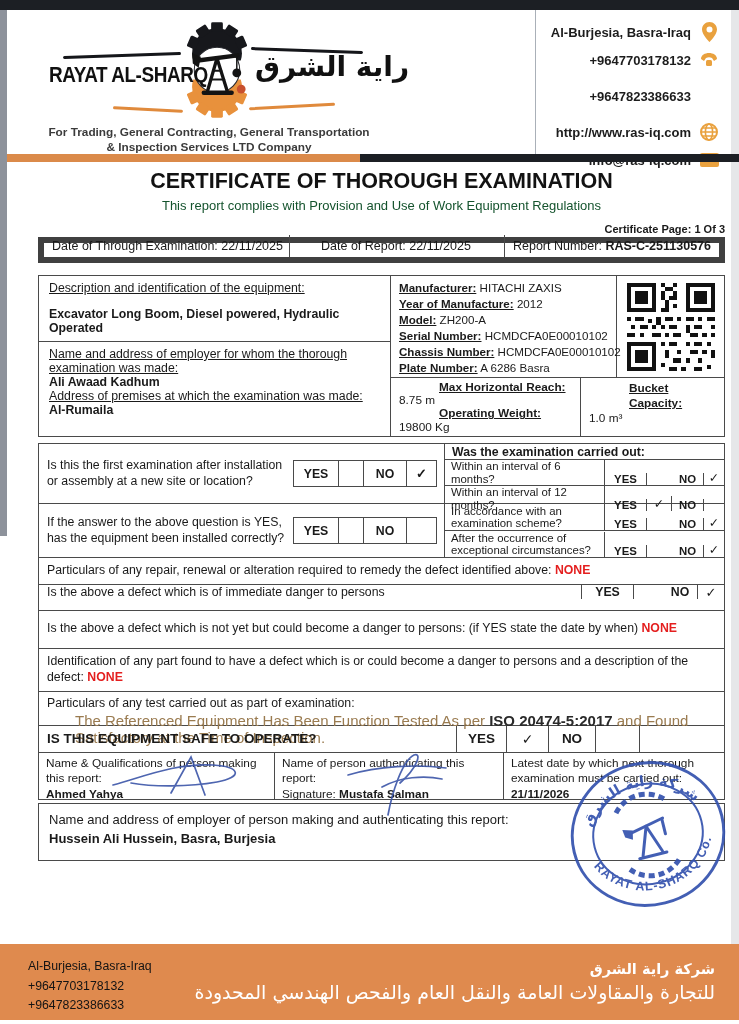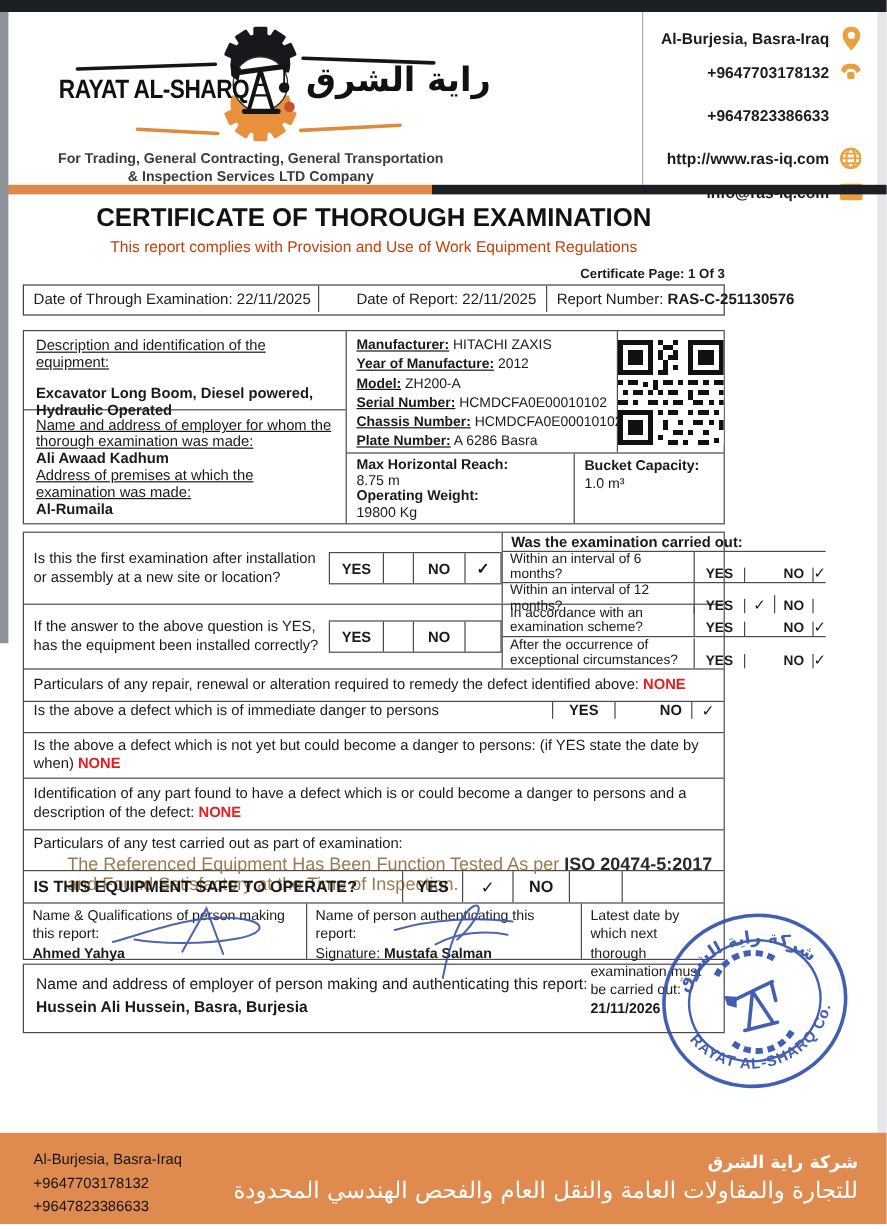--- a/index.html
+++ b/index.html
@@ -33,47 +33,47 @@
   .contact-zone { flex:1; border-left:1px solid #aab0b8; padding:12px 12px 0 4px;
                   display:flex; flex-direction:column; gap:8px; align-items:flex-end; }
   .c-row { display:flex; align-items:center; gap:8px; font-weight:700; font-size:13px; color:#1c1c1c; height:20px;}
   .i-slot { width:20px; height:20px; display:flex; align-items:center; justify-content:center; }
 
   
   .rule { position:absolute; top:154px; left:0; width:739px; height:8px; z-index:3;
           background:linear-gradient(to right,#ffffff 0 7px,#DB8A4A 7px 360px,#1c1f24 360px 100%); }
 
   
-  .main { position:absolute; top:162px; left:19px; width:585px; }
+  .main { position:absolute; top:162px; left:38px; width:687px; }
   .title { text-align:center; font-size:21.5px; font-weight:800; margin-top:7px; color:#121212;}
-  .subtitle { text-align:center; font-size:13px; margin-top:4px; color:#c2410c;}
+  .subtitle { text-align:center; font-size:13px; margin-top:4px; color:#14532d;}
   .page-label { text-align:right; font-size:11px; font-weight:700; margin-top:10px; margin-bottom:2px;}
 
-  .meta-table { display:flex; border:1px solid #404040; height:26px; font-size:12.5px; align-items:flex-start;}
+  .meta-table { display:flex; border:6px solid #404040; height:26px; font-size:12.5px; align-items:flex-end;}
   .meta-cell { padding:4px 8px; border-right:1px solid #4a4a4a; white-space:nowrap;}
   .meta-cell:last-child { border-right:none; flex:1;}
   .m1{width:246px;} .m2{width:211px;margin-left:23px;}
   .bold{font-weight:700;}
 
   .equip-table { border:1px solid #4a4a4a; display:flex; margin-top:12px; font-size:12.3px;}
   .equip-left { width:352px; border-right:1px solid #4a4a4a; display:flex; flex-direction:column;}
   .eq-desc { height:66px; border-bottom:1px solid #4a4a4a; padding:5px 10px;}
   .eq-emp { flex:1; padding:5px 10px;}
   .lbl { text-decoration:underline; font-weight:400;}
   .val-b { font-weight:700; }
   .eq-desc .val-b { margin-top:12px; }
   .equip-right { flex:1; display:flex; flex-direction:column;}
   .eq-row1 { display:flex; border-bottom:1px solid #4a4a4a; height:102px;justify-content:flex-end;}
   .eq-man { width:226px; border-right:1px solid #4a4a4a; padding:4px 8px; font-size:11.6px; line-height:16.1px; white-space:nowrap;}
   .eq-man b { text-decoration:underline; }
   .eq-qr { flex:1; display:flex; align-items:center; justify-content:center;}
   .eq-row2 { display:flex; height:58px;}
   .eq-reach { width:190px; border-right:1px solid #4a4a4a; padding:3px 8px; font-size:11.8px; line-height:13.2px;}
   .eq-bucket { flex:1; padding:3px 8px; font-size:11.8px; line-height:15px;}
-  .bu { font-weight:700; }
+  .bu { font-weight:700; text-decoration:underline;margin-left:40px;}
 
   .qa-table { border:1px solid #4a4a4a; margin-top:6px; font-size:12.3px;}
   .row { border-bottom:1px solid #4a4a4a; }
   .row:last-child { border-bottom:none; }
   .rA { display:flex; height:60px; }
   .rB { display:flex; height:54px; }
   .qa-q { width:406px; border-right:1px solid #4a4a4a; display:flex; align-items:center; padding-left:8px;}
   .q-text { width:238px; line-height:1.25; }
   .mini { display:flex; border:1px solid #4a4a4a; height:27px; margin-left:8px; align-items:stretch;}
   .mini > div { border-right:1px solid #4a4a4a; display:flex; align-items:center; justify-content:center; font-weight:700;}

